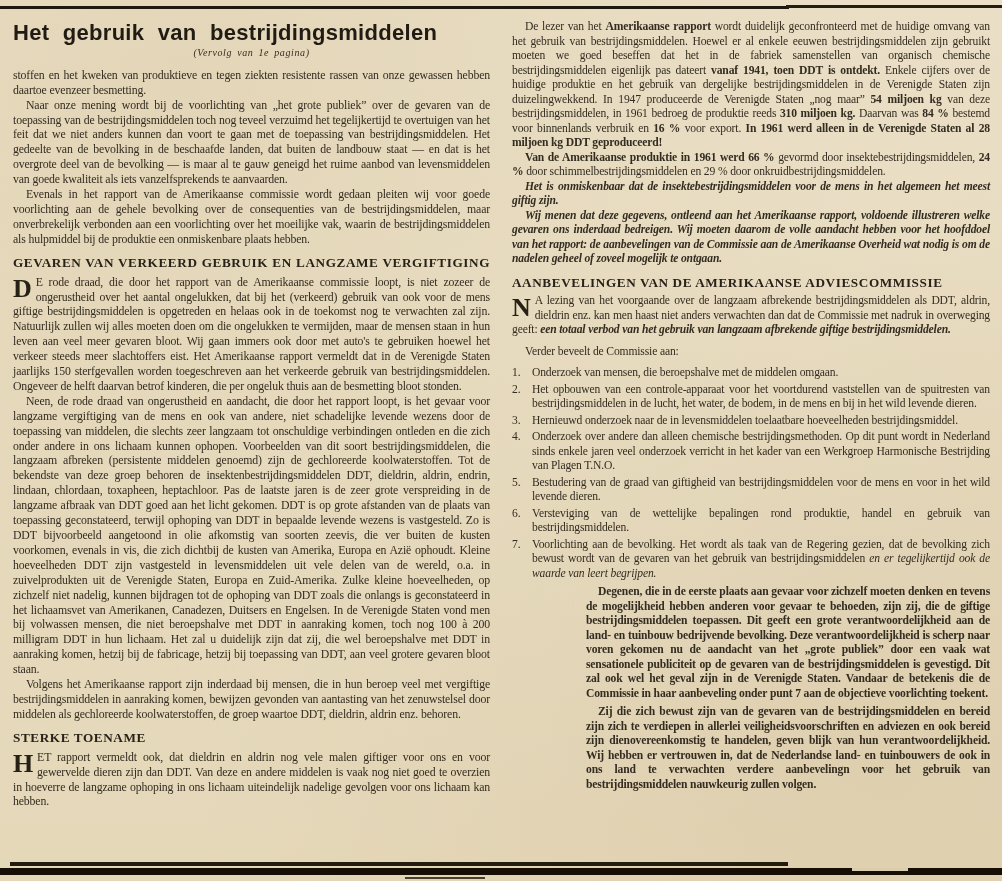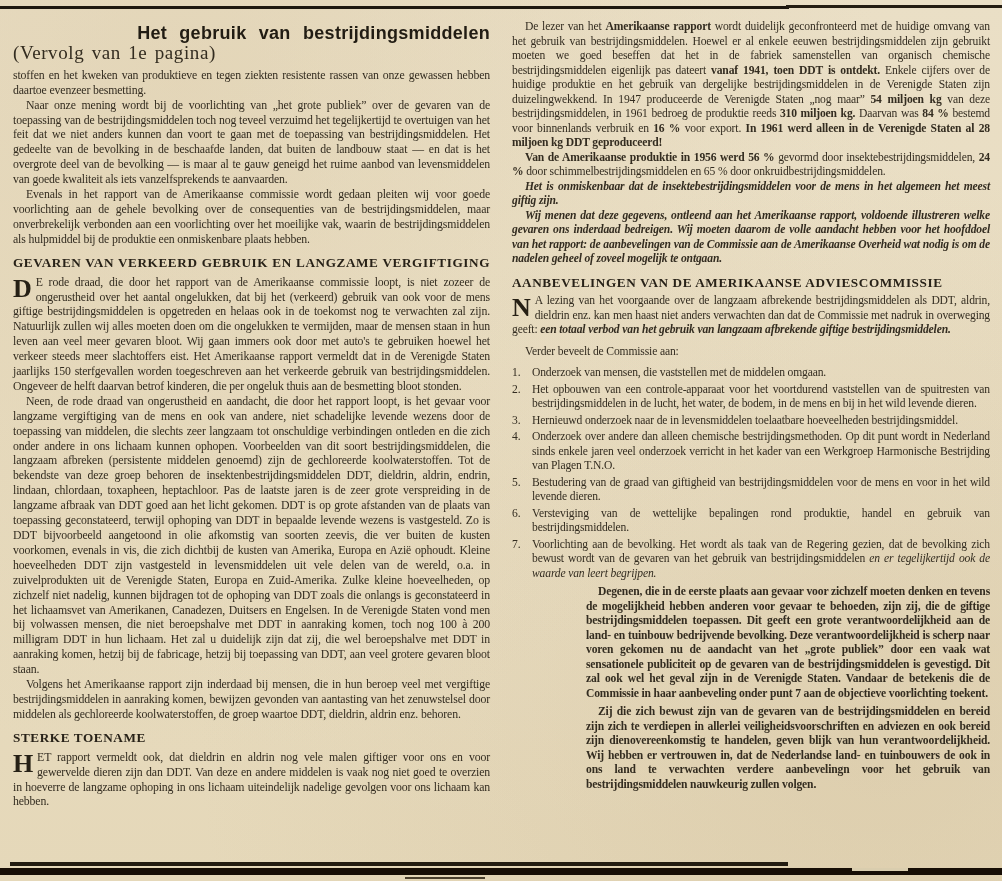--- a/index.html
+++ b/index.html
@@ -19,24 +19,24 @@
   .bottom-rule-b{position:absolute;top:868px;left:0;width:1002px;height:7px;background:#170e05;}
   .bottom-rule-notch{position:absolute;top:868px;left:852px;width:56px;height:3px;background:#d9cdae;}
   .bottom-mark{position:absolute;top:877px;left:405px;width:80px;height:2px;background:#4a3f2c;}
 
   .col{position:absolute;}
   .col-left{left:13px;top:24px;width:477px;font-size:11.8px;line-height:14.9px;letter-spacing:-0.15px;}
   .col-right{left:512px;top:20px;width:478px;font-size:11.6px;line-height:14.5px;letter-spacing:-0.15px;}
 
   .title{
     font-family:"Liberation Sans","DejaVu Sans",sans-serif;
-    font-size:18px;font-weight:700;text-align:right;
+    font-size:22px;font-weight:700;text-align:left;
     letter-spacing:0.3px;word-spacing:7px;margin:2px 0 5px;color:#211c13;
   }
-  .subtitle{font-size:19px;text-align:left;margin:0 0 7px;letter-spacing:0.6px;word-spacing:2px;}
+  .subtitle{font-size:10px;text-align:center;margin:0 0 7px;letter-spacing:0.6px;word-spacing:2px;font-style:italic;}
 
   .para{margin:0;text-align:justify;}
   .ind{text-indent:13px;}
   .spaced{margin:7px 0;}
   .b{font-weight:700;}
   .it{font-style:italic;}
 
   .cap{float:left;font-weight:700;font-size:26px;line-height:25px;padding:1px 4px 0 0;color:#262015;}
 
   .heading{font-size:13.2px;font-weight:700;letter-spacing:0.6px;margin:9px 0 4px;color:#282218;}
@@ -73,32 +73,32 @@
         <div class="heading">
           <span class="hline">STERKE TOENAME</span>
         </div>
         <p class="para"><span class="cap">H</span><span>ET rapport vermeldt ook, dat dieldrin en aldrin nog vele malen giftiger voor ons en voor gewervelde dieren zijn dan DDT. Van deze en andere middelen is vaak nog niet goed te overzien in hoeverre de langzame ophoping in ons lichaam uiteindelijk nadelige gevolgen voor ons lichaam kan hebben.</span></p>
       </div>
   </div>
 
   <div class="col col-right">
     <div id="right-blocks">
         <p class="para ind"><span>De lezer van het </span><span class="b">Amerikaanse rapport</span><span> wordt duidelijk geconfronteerd met de huidige omvang van het gebruik van bestrijdingsmiddelen. Hoewel er al enkele eeuwen bestrijdingsmiddelen zijn gebruikt moeten we goed beseffen dat het in de fabriek samenstellen van organisch chemische bestrijdingsmiddelen eigenlijk pas dateert </span><span class="b">vanaf 1941, toen DDT is ontdekt.</span><span> Enkele cijfers over de huidige produktie en het gebruik van dergelijke bestrijdingsmiddelen in de Verenigde Staten zijn duizelingwekkend. In 1947 produceerde de Verenigde Staten „nog maar” </span><span class="b">54 miljoen kg</span><span> van deze bestrijdingsmiddelen, in 1961 bedroeg de produktie reeds </span><span class="b">310 miljoen kg.</span><span> Daarvan was </span><span class="b">84 %</span><span> bestemd voor binnenlands verbruik en </span><span class="b">16 %</span><span> voor export. </span><span class="b">In 1961 werd alleen in de Verenigde Staten al 28 miljoen kg DDT geproduceerd!</span></p>
-        <p class="para ind"><span class="b">Van de Amerikaanse produktie in 1956 werd 56 %</span><span> gevormd door insektebestrijdingsmiddelen, </span><span class="b">24 %</span><span> door schimmelbestrijdingsmiddelen en 65 % door onkruidbestrijdingsmiddelen.</span></p>
+        <p class="para ind"><span class="b">Van de Amerikaanse produktie in 1961 werd 66 %</span><span> gevormd door insektebestrijdingsmiddelen, </span><span class="b">24 %</span><span> door schimmelbestrijdingsmiddelen en 29 % door onkruidbestrijdingsmiddelen.</span></p>
         <p class="para ind"><span class="b it">Het is onmiskenbaar dat de insektebestrijdingsmiddelen voor de mens in het algemeen het meest giftig zijn.</span></p>
         <p class="para ind"><span class="b it">Wij menen dat deze gegevens, ontleend aan het Amerikaanse rapport, voldoende illustreren welke gevaren ons inderdaad bedreigen. Wij moeten daarom de volle aandacht hebben voor het hoofddoel van het rapport: de aanbevelingen van de Commissie aan de Amerikaanse Overheid wat nodig is om de nadelen geheel of zoveel mogelijk te ontgaan.</span></p>
         <div class="heading">
           <span class="hline">AANBEVELINGEN VAN DE AMERIKAANSE ADVIESCOMMISSIE</span>
         </div>
         <p class="para"><span class="cap">N</span><span>A lezing van het voorgaande over de langzaam afbrekende bestrijdingsmiddelen als DDT, aldrin, dieldrin enz. kan men haast niet anders verwachten dan dat de Commissie met nadruk in overweging geeft: </span><span class="b it">een totaal verbod van het gebruik van langzaam afbrekende giftige bestrijdingsmiddelen.</span></p>
         <p class="para ind spaced"><span>Verder beveelt de Commissie aan:</span></p>
         <div class="list">
           <div class="list-item">
             <span class="num">1.</span>
-            <div class="li-text"><span>Onderzoek van mensen, die vaststellen met de middelen omgaan.</span></div>
+            <div class="li-text"><span>Onderzoek van mensen, die beroepshalve met de middelen omgaan.</span></div>
           </div>
           <div class="list-item">
             <span class="num">2.</span>
             <div class="li-text"><span>Het opbouwen van een controle-apparaat voor het voortdurend vaststellen van de spuitresten van bestrijdingsmiddelen in de lucht, het water, de bodem, in de mens en bij in het wild levende dieren.</span></div>
           </div>
           <div class="list-item">
             <span class="num">3.</span>
             <div class="li-text"><span>Hernieuwd onderzoek naar de in levensmiddelen toelaatbare hoeveelheden bestrijdingsmiddel.</span></div>
           </div>
           <div class="list-item">

